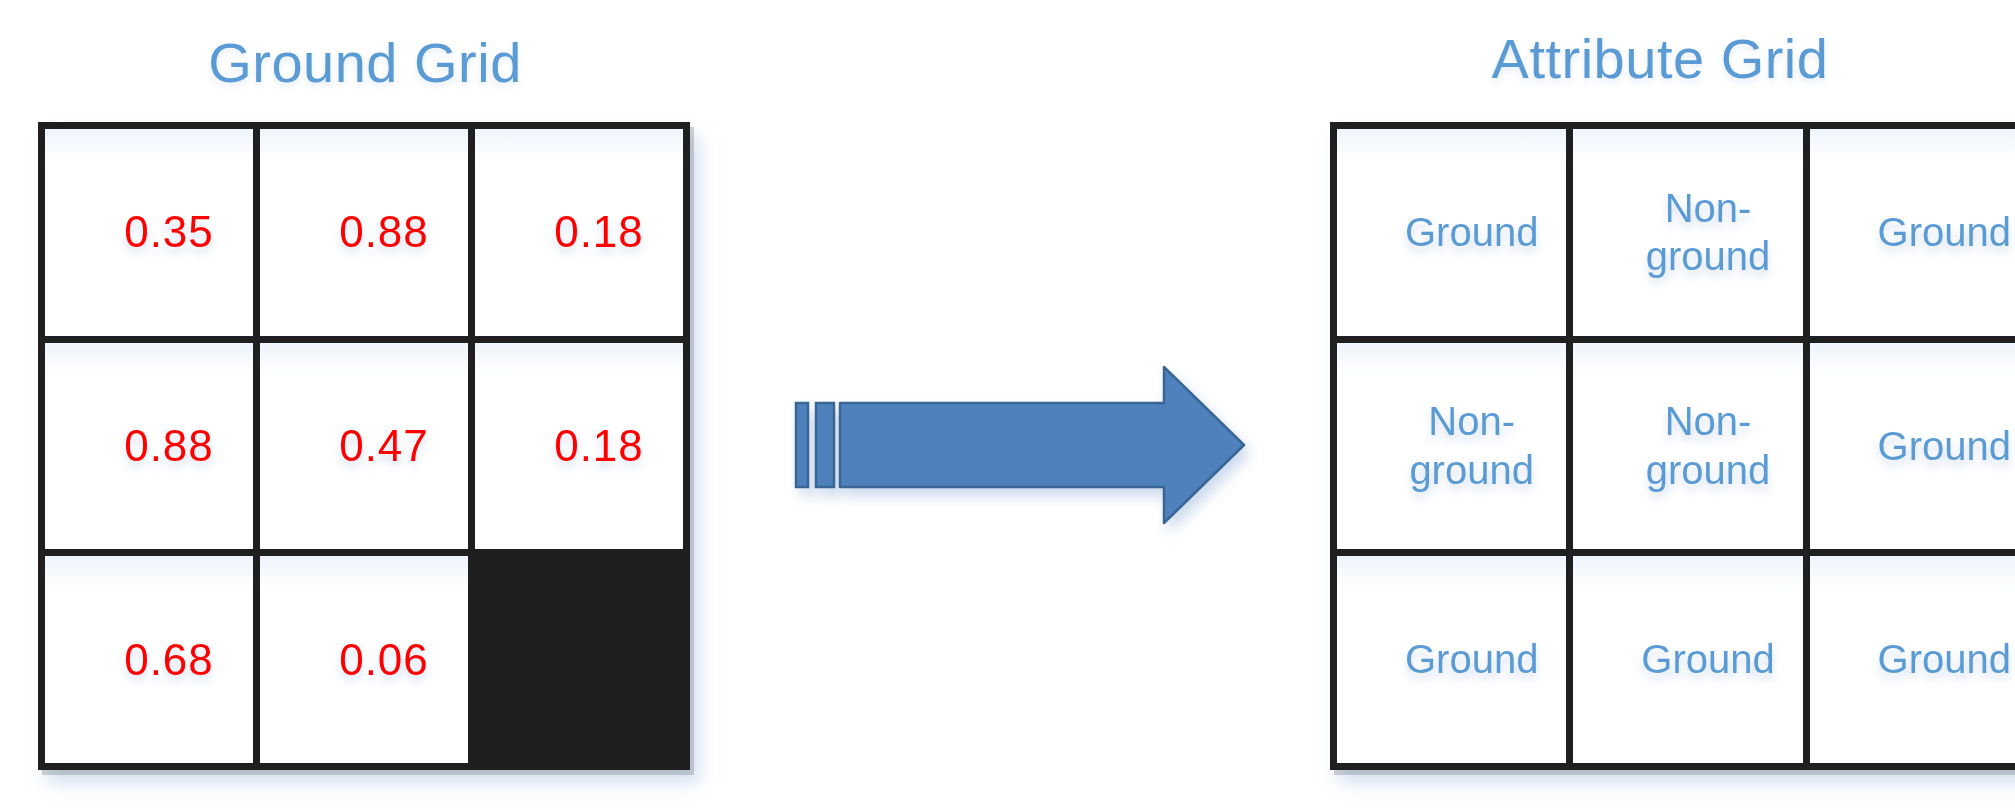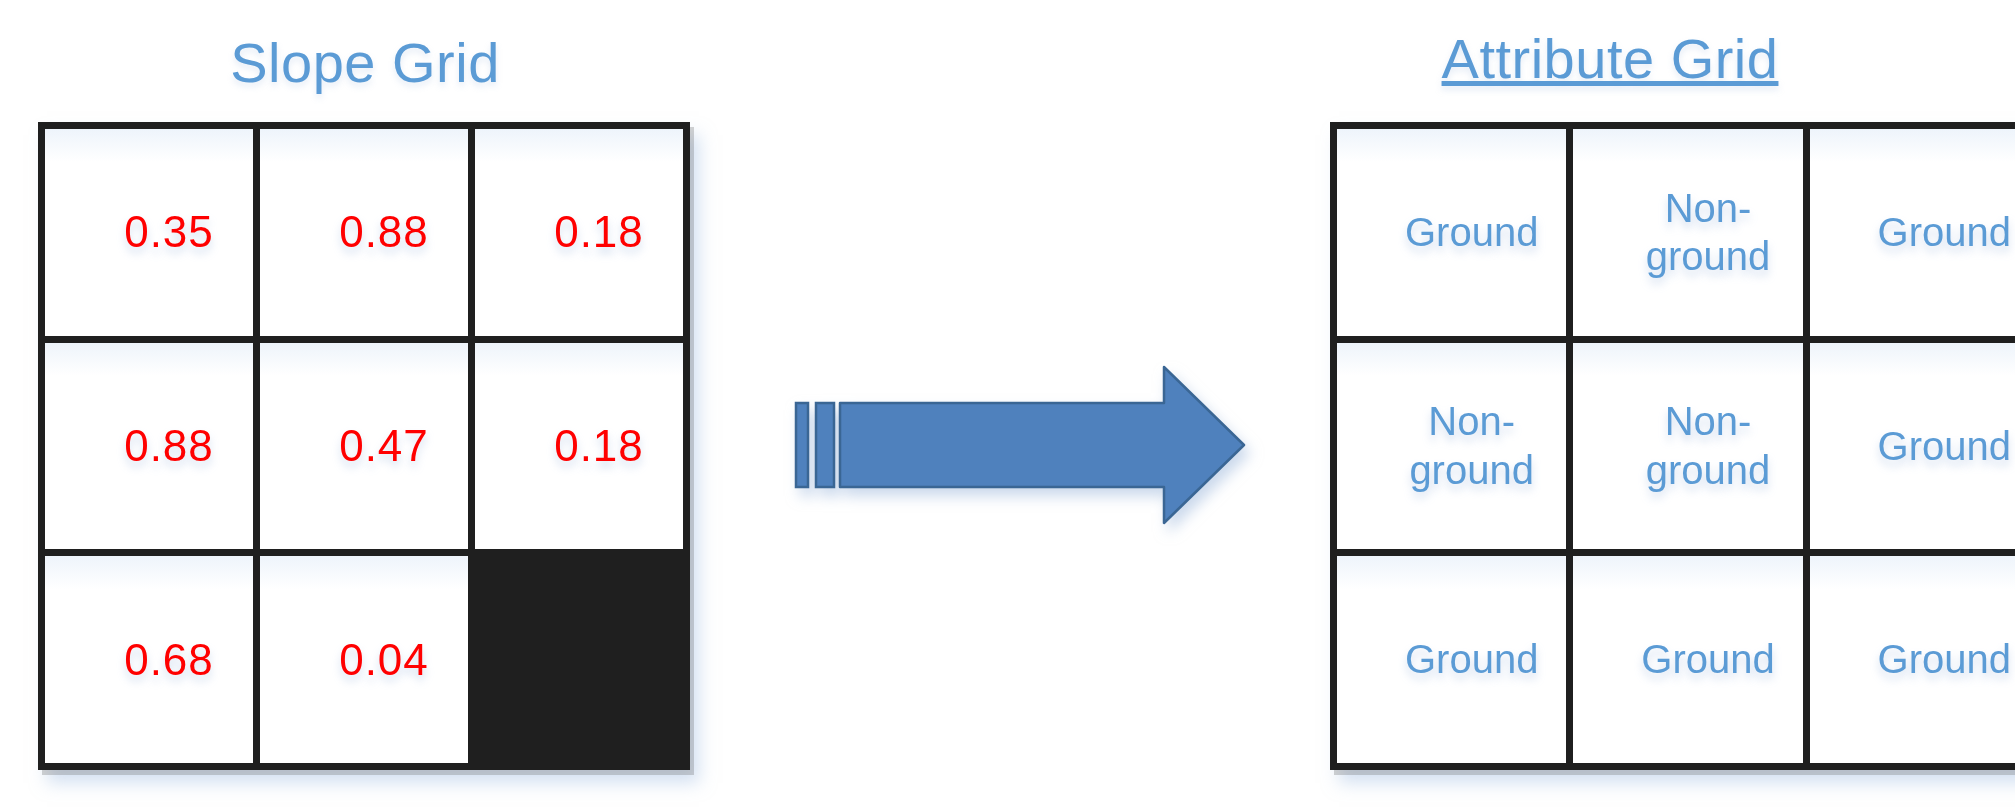--- a/index.html
+++ b/index.html
@@ -18,21 +18,21 @@
   .grid-title {
     position: absolute;
     font-size: 56px;
     letter-spacing: 0.5px;
     color: var(--title-color, #5b9bd5);
     text-align: center;
     white-space: nowrap;
     text-shadow: 0 4px 6px rgba(150,180,220,0.25);
   }
   #slope-title  { left: 40px;   top: 30px; width: 650px; }
-  #attr-title   { left: 1280px; top: 26px; width: 660px; text-decoration: underline; }
+  #attr-title   { left: 1330px; top: 26px; width: 660px; }
 
   .grid3 {
     position: absolute;
     display: grid;
     grid-template-columns: repeat(3, 1fr);
     grid-template-rows: repeat(3, 1fr);
     gap: 7px;
     background: #1f1f1f;
     border: 7px solid #1f1f1f;
     box-sizing: border-box;
@@ -69,21 +69,21 @@
     left: 792px;
     top: 345px;
     filter: drop-shadow(5px 8px 7px rgba(160,185,220,0.55));
   }
 </style>
 </head>
 <body>
 
 <div id="canvas">
 
-  <div id="slope-title" class="grid-title">Slope Grid</div>
+  <div id="slope-title" class="grid-title">Ground Grid</div>
 
   <div id="attr-title" class="grid-title">Attribute Grid</div>
 
   <div id="slope-grid" class="grid3">
     <div class="cell">
         <span class="cell-val">0.35</span>
       </div>
     <div class="cell">
         <span class="cell-val">0.88</span>
       </div>
@@ -96,21 +96,21 @@
     <div class="cell">
         <span class="cell-val">0.47</span>
       </div>
     <div class="cell">
         <span class="cell-val">0.18</span>
       </div>
     <div class="cell">
         <span class="cell-val">0.68</span>
       </div>
     <div class="cell">
-        <span class="cell-val">0.04</span>
+        <span class="cell-val">0.06</span>
       </div>
   </div>
 
   <svg id="arrow-svg" width="460" height="200" viewBox="0 0 460 200" aria-hidden="true">
     <rect x="4" y="58" width="12" height="84" fill="#4f81bd" stroke="#3a6694" stroke-width="2.5"></rect>
     <rect x="24" y="58" width="18" height="84" fill="#4f81bd" stroke="#3a6694" stroke-width="2.5"></rect>
     <polygon points="48,58 372,58 372,22 452,100 372,178 372,142 48,142" fill="#4f81bd" stroke="#3a6694" stroke-width="2.5" stroke-linejoin="round"></polygon>
   </svg>
 
   <div id="attr-grid" class="grid3">

